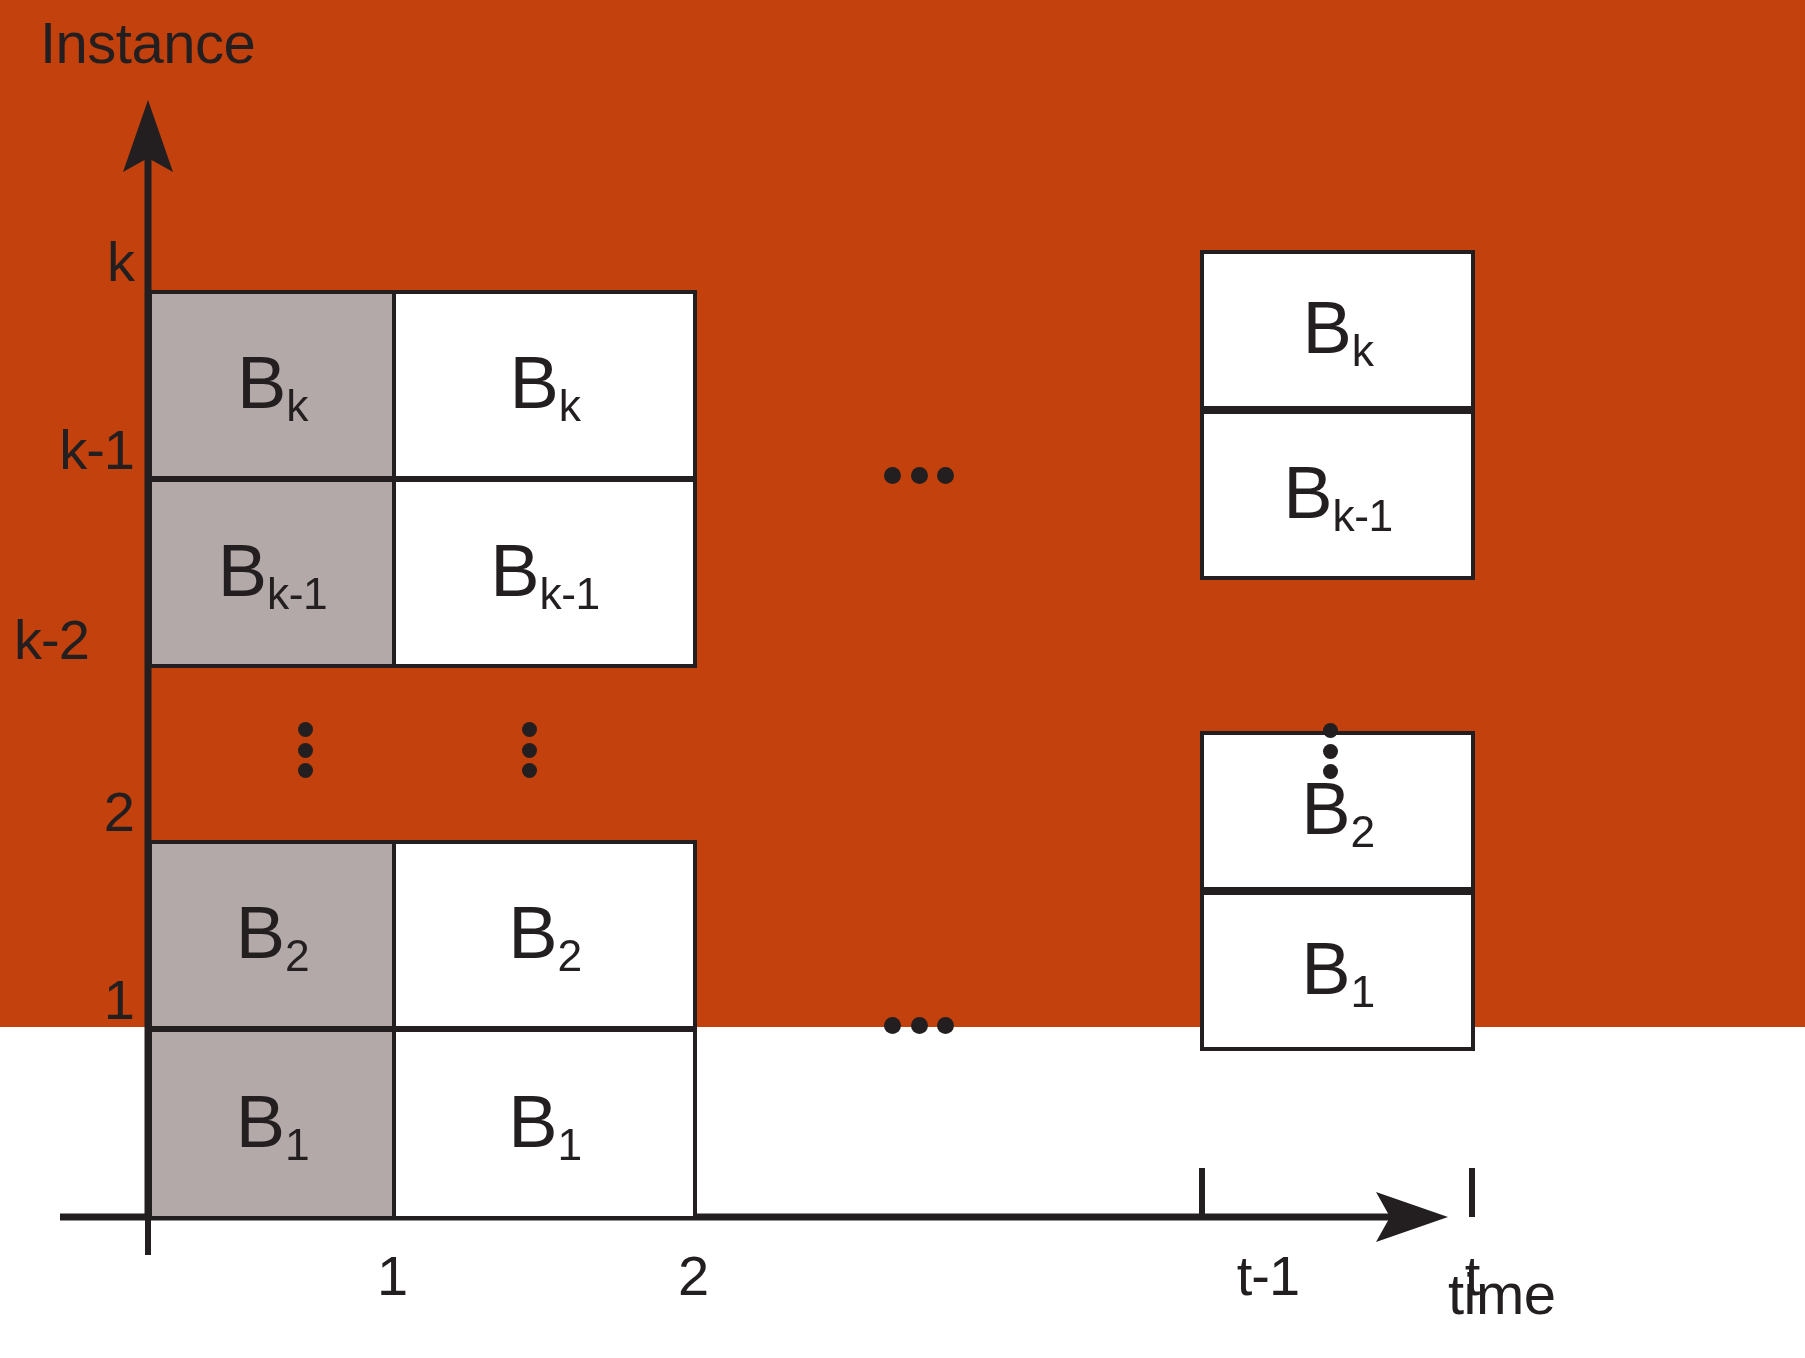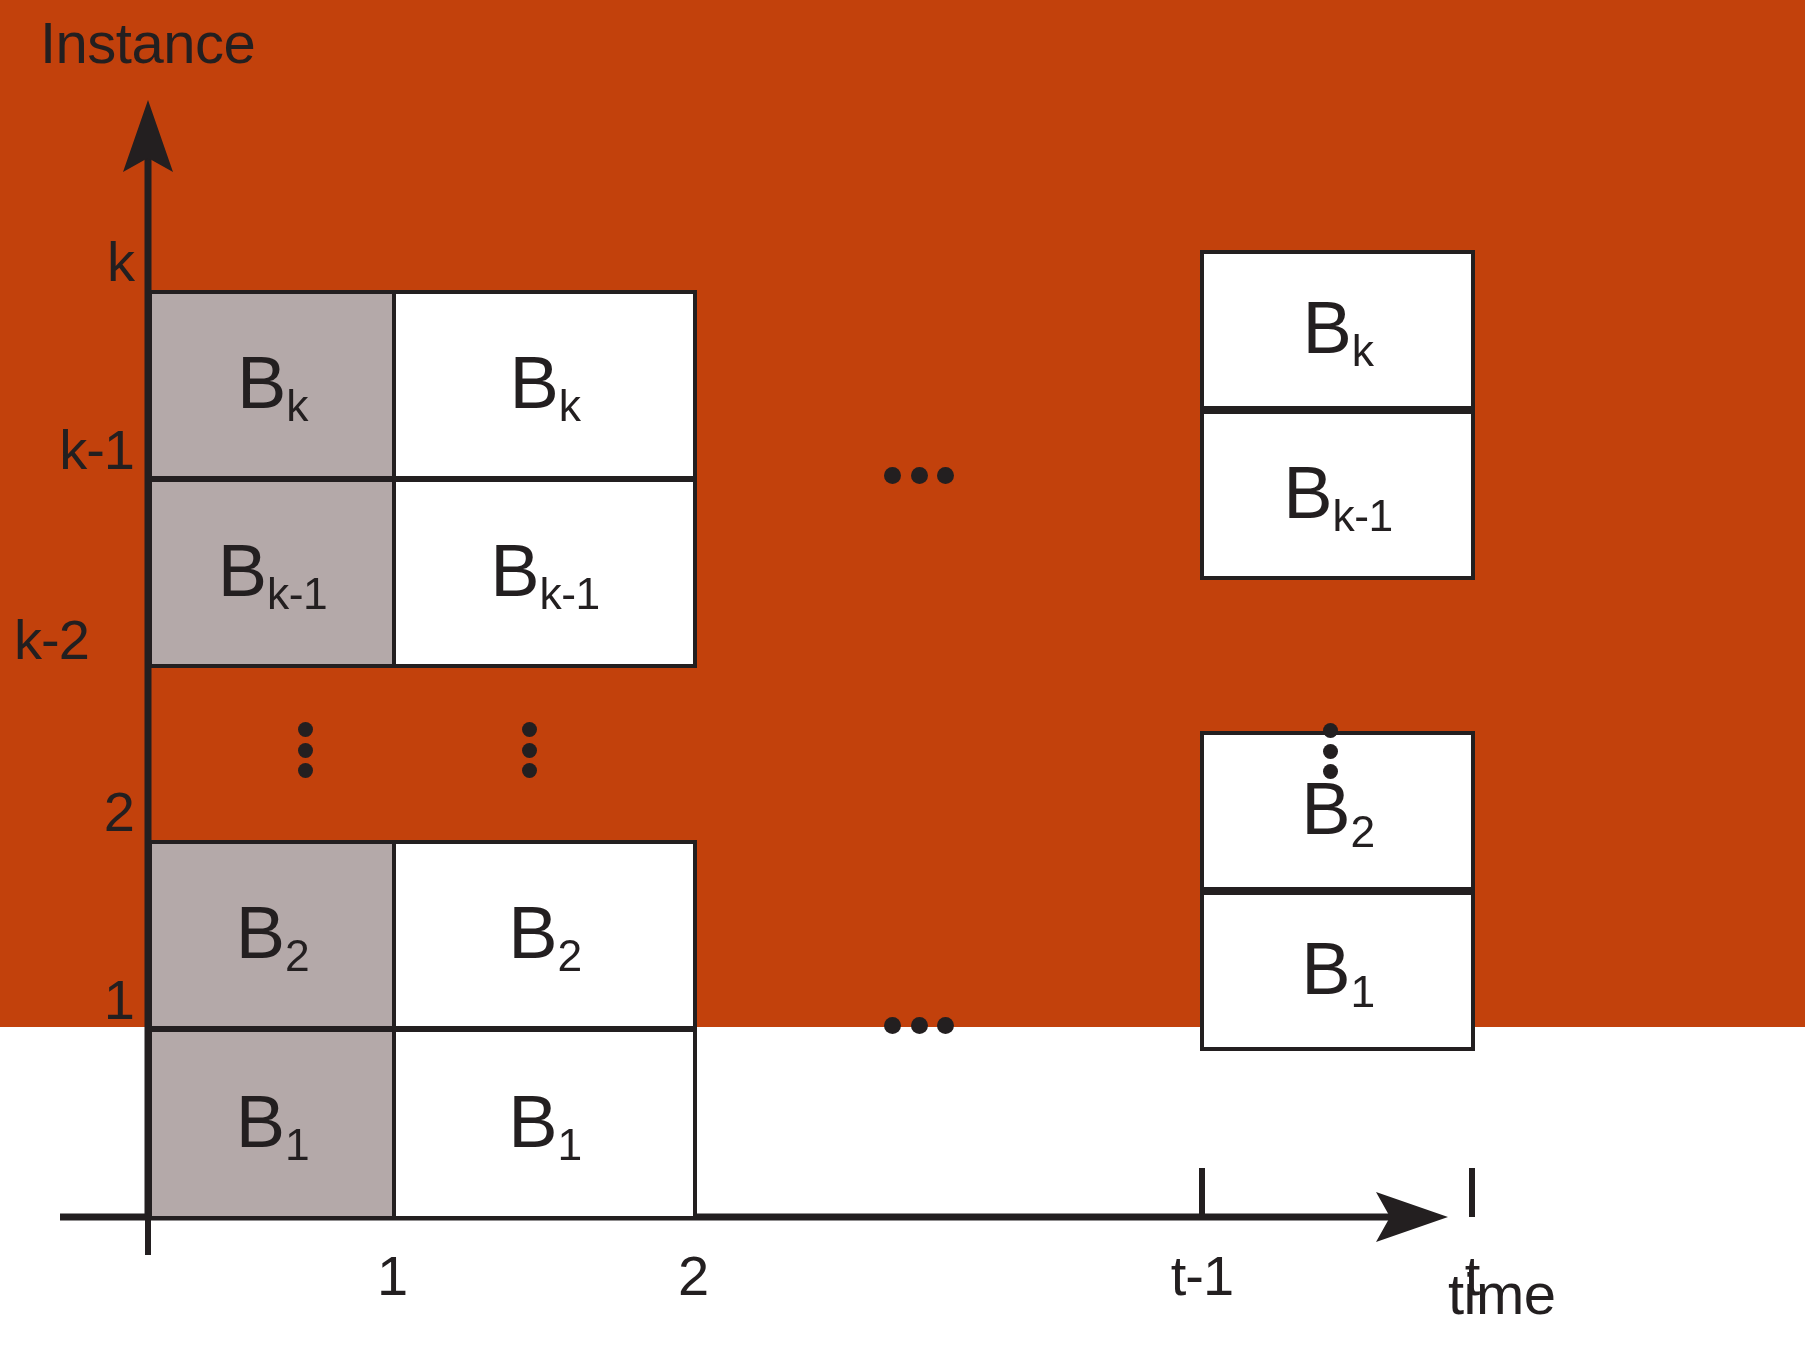--- a/index.html
+++ b/index.html
@@ -137,21 +137,21 @@
   <div class="axis-title" id="time-label">time</div>
 
   <div class="tick-label" style="left:34px; top:234px; width:100px; text-align:right;">k</div>
   <div class="tick-label" style="left:14px; top:422px; width:120px; text-align:right;">k-1</div>
   <div class="tick-label" style="left:14px; top:612px; width:120px; text-align:left;">k-2</div>
   <div class="tick-label" style="left:34px; top:784px; width:100px; text-align:right;">2</div>
   <div class="tick-label" style="left:34px; top:972px; width:100px; text-align:right;">1</div>
 
   <div class="tick-label" style="left:342px; top:1248px; width:100px;">1</div>
   <div class="tick-label" style="left:643px; top:1248px; width:100px;">2</div>
-  <div class="tick-label" style="left:1122px; top:1248px; width:160px;">t-1</div>
+  <div class="tick-label" style="left:1188px; top:1248px; width:160px;">t-1</div>
   <div class="tick-label" style="left:1422px; top:1248px; width:100px;">t</div>
 
   <div class="cell shaded" style="left:148px; top:290px; width:248px; height:190px;">
     <span class="cell-label"><span>B</span><sub>k</sub></span>
   </div>
   <div class="cell shaded" style="left:148px; top:478px; width:248px; height:190px;">
     <span class="cell-label"><span>B</span><sub>k-1</sub></span>
   </div>
   <div class="cell shaded" style="left:148px; top:840px; width:248px; height:190px;">
     <span class="cell-label"><span>B</span><sub>2</sub></span>

